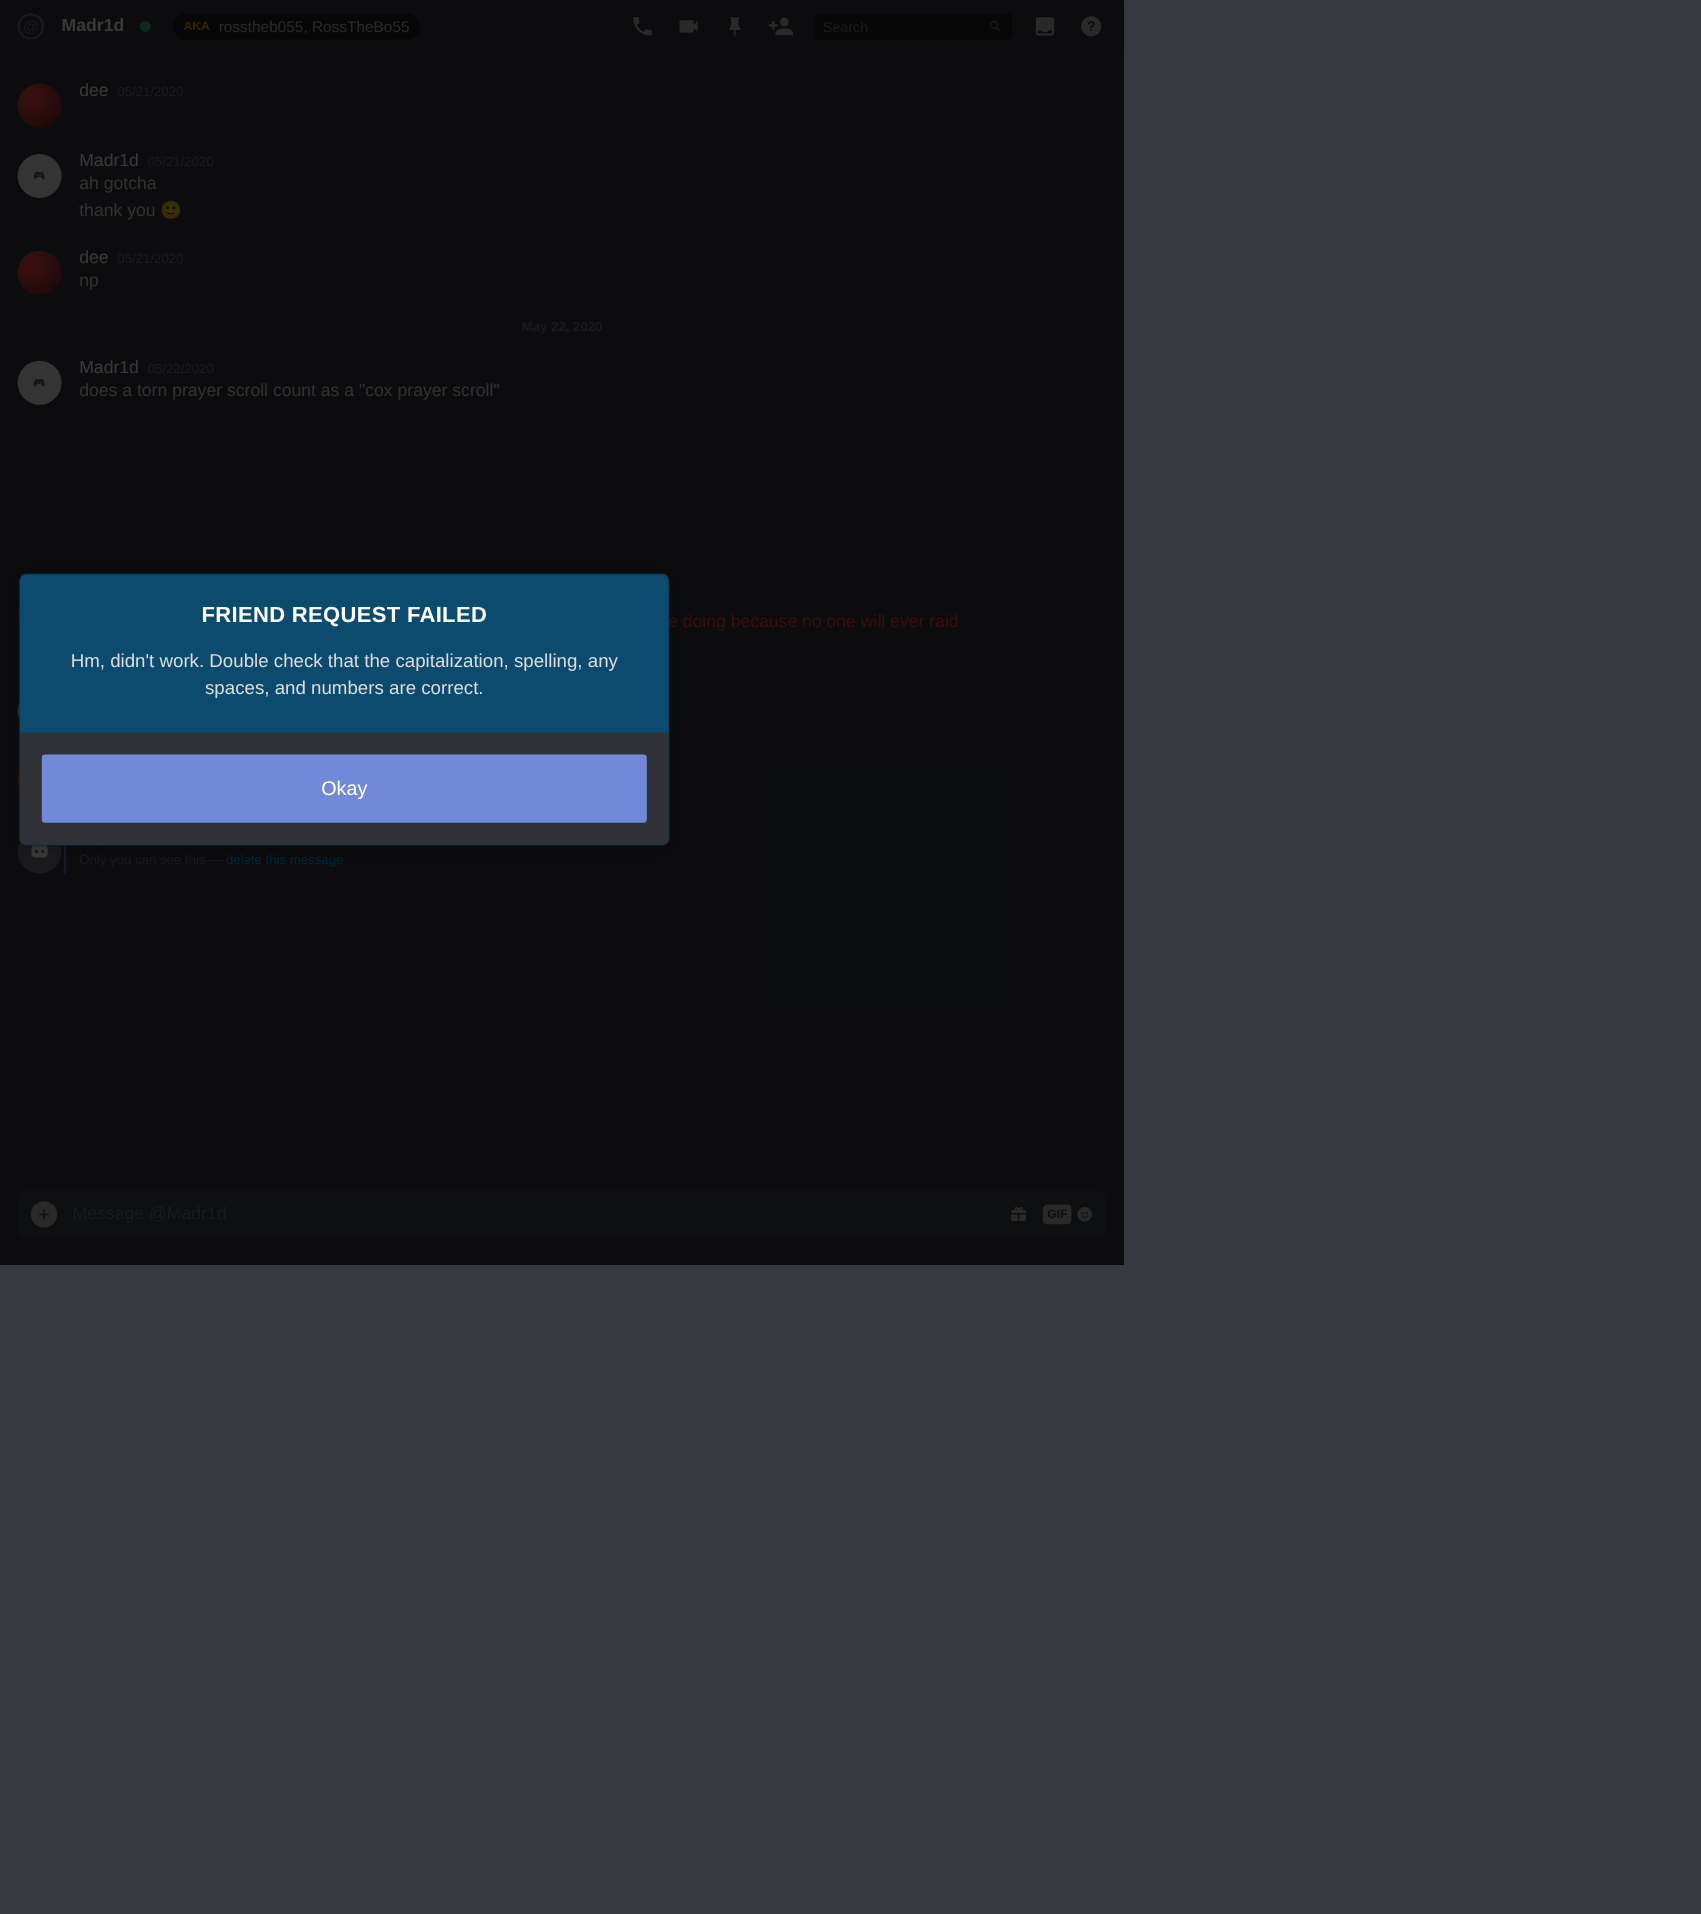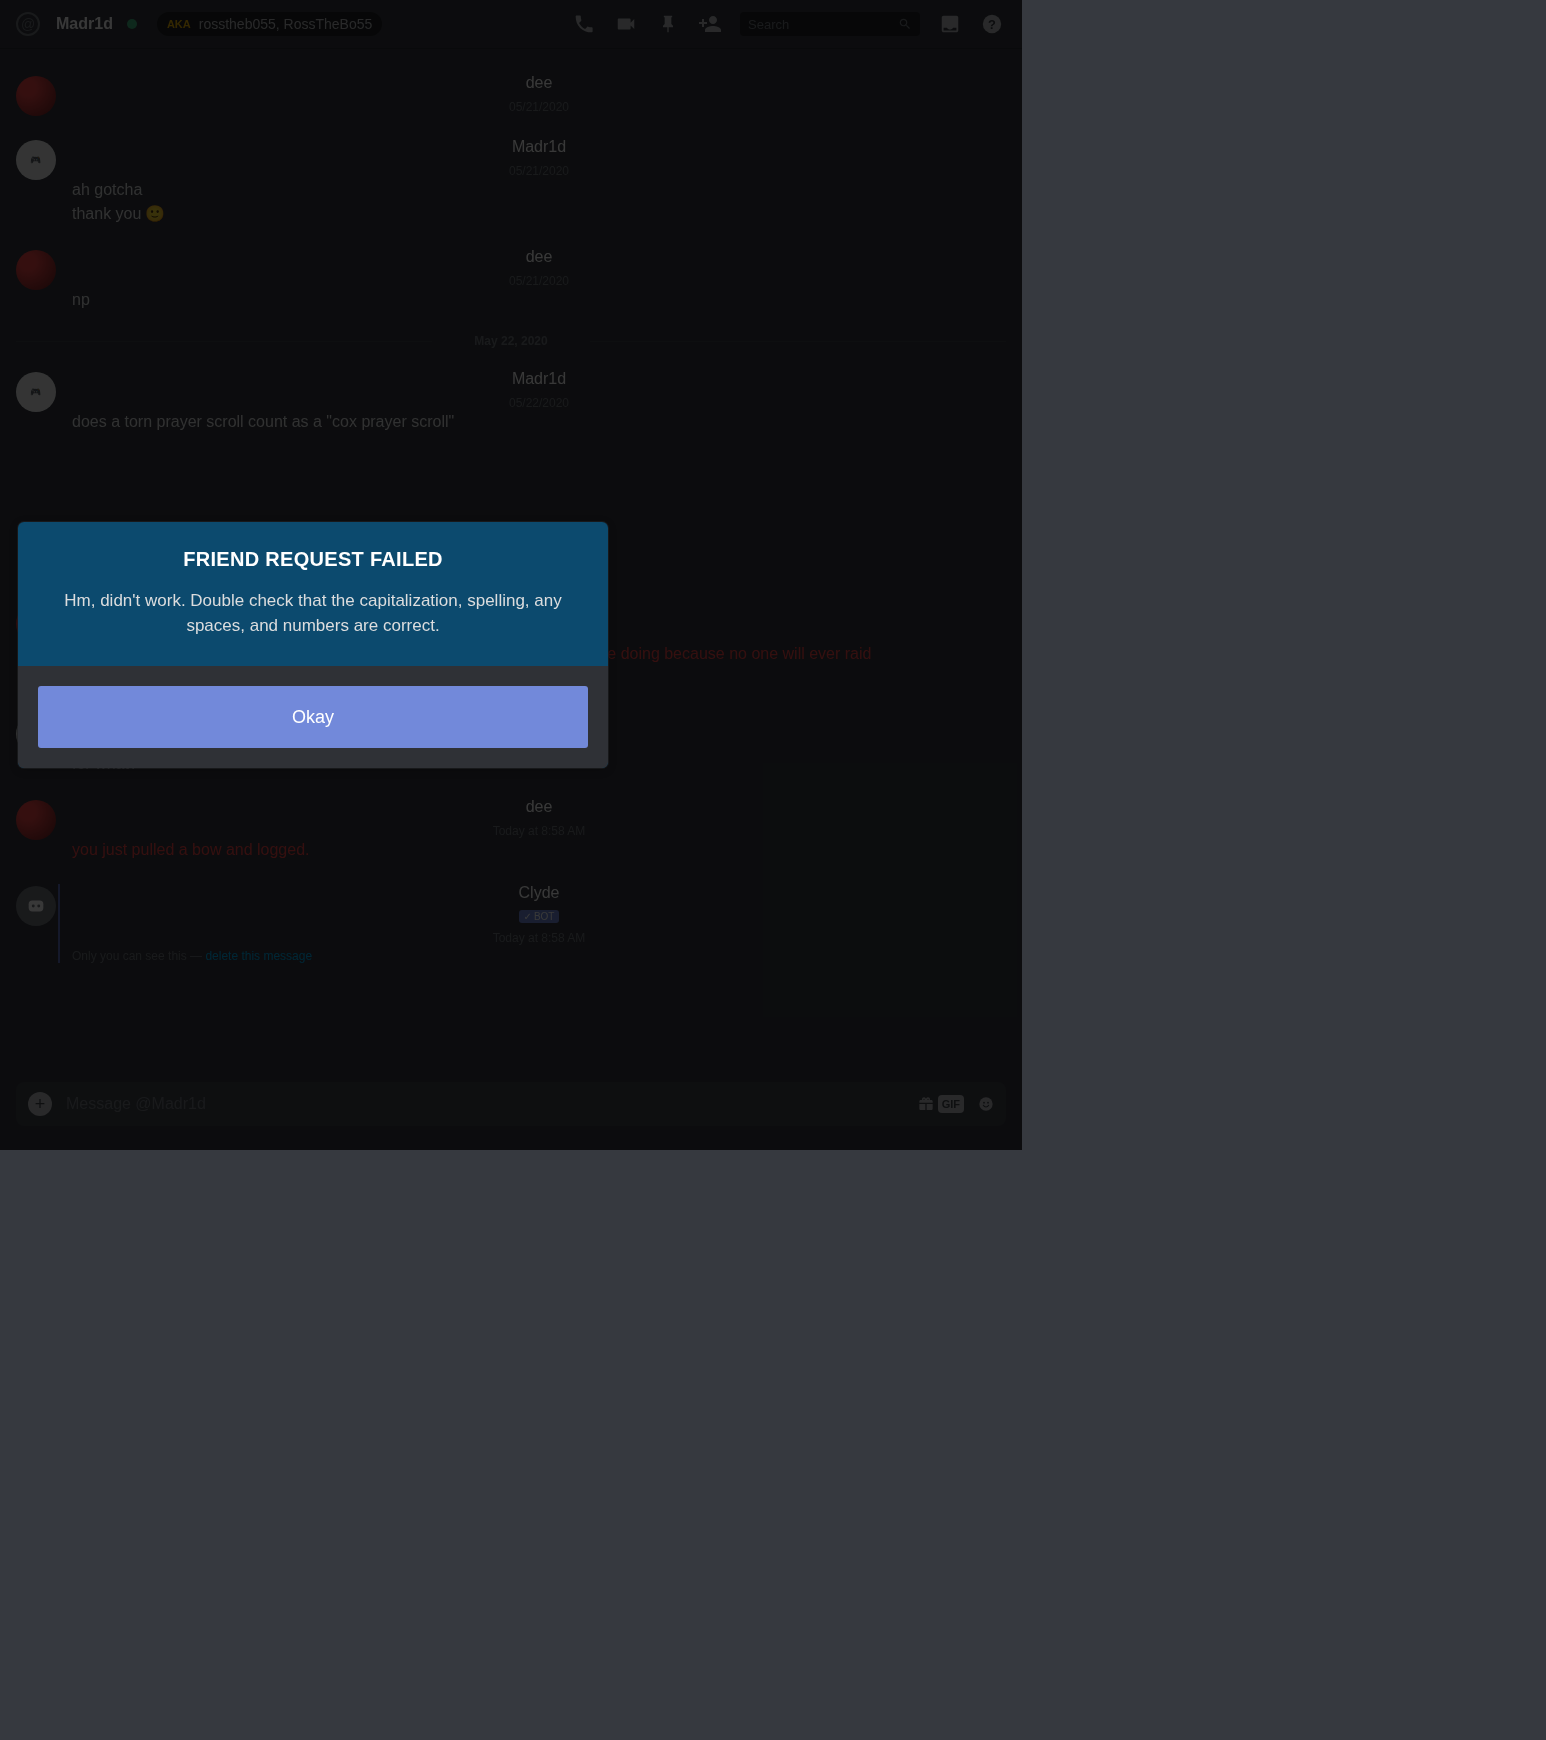--- a/index.html
+++ b/index.html
@@ -101,21 +101,21 @@
   border-radius: 50%;
   margin-right: 16px;
   margin-top: 2px;
   flex-shrink: 0;
   background-size: cover;
 }
 .av-dee { background: radial-gradient(circle at 30% 30%, #f04747 20%, #8b2a2a 80%); }
 .av-madr1d { background: #eceeee; display:flex; align-items:center; justify-content:center; font-size:9px; color:#666; }
 .av-clyde { background: #72767d; display:flex; align-items:center; justify-content:center; }
 .msg-body { flex: 1; min-width: 0; }
-.msg-header-line { display: flex; align-items: center; gap: 8px; flex-direction: column; }
+.msg-header-line { display: flex; align-items: center; gap: 8px; }
 .username { font-weight: 500; font-size: 16px; color: #fff; }
 .username.dee { color: #fff; }
 .username.clyde { color: #fff; }
 .bot-badge {
   background: #7289da;
   color: #fff;
   font-size: 10px;
   font-weight: 500;
   padding: 1px 5px;
   border-radius: 3px;
@@ -185,21 +185,21 @@
   color: #72767d;
   font-size: 16px;
 }
 .input-icons { display: flex; gap: 14px; }
 .input-icon {
   width: 16px; height: 24px;
   color: #b9bbbe;
   cursor: pointer;
   display: flex;
   align-items: center;
-  justify-content: flex-end;
+  justify-content: flex-start;
   text-decoration: underline;
 }
 .gif-badge {
   background: #b9bbbe;
   color: #40444b;
   font-size: 11px;
   font-weight: 700;
   padding: 3px 4px;
   border-radius: 4px;
 }

